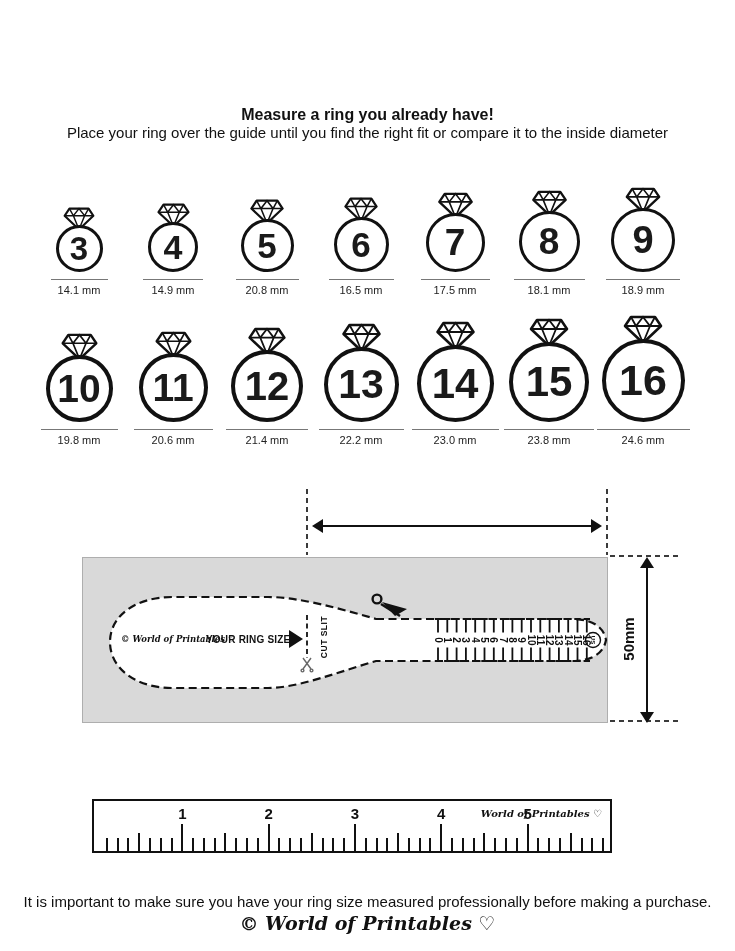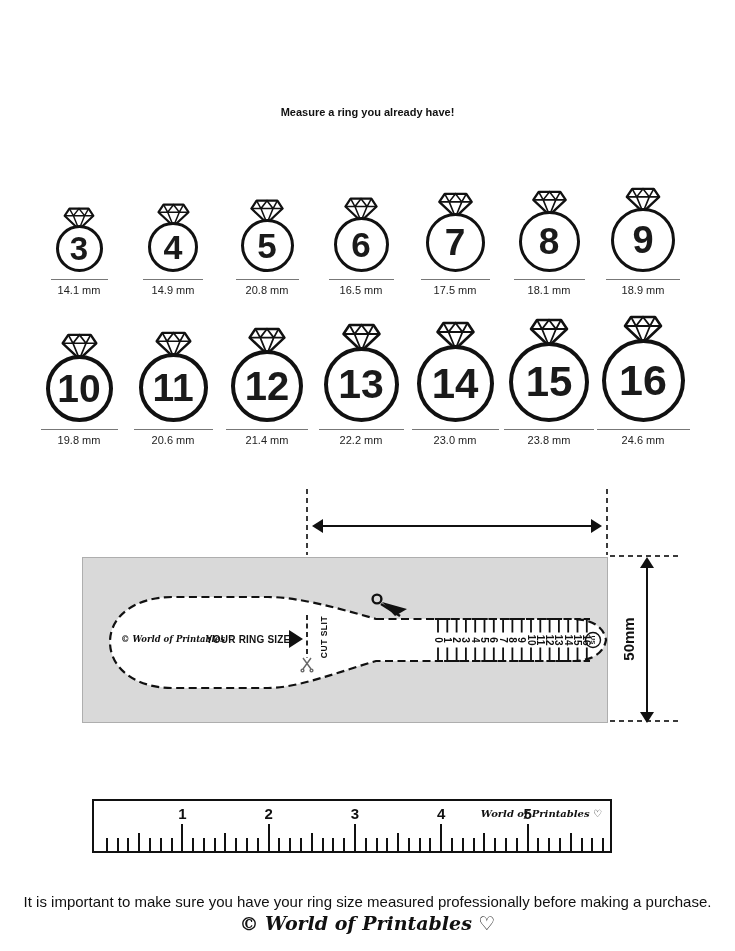--- a/index.html
+++ b/index.html
@@ -3,21 +3,21 @@
 <meta charset="utf-8">
 <style>
   html,body{margin:0;padding:0;background:#fff;}
   .page{position:relative;width:735px;height:951px;background:#ffffff;overflow:hidden;
         font-family:"Liberation Sans",sans-serif;color:#111;}
 
   
   .title{position:absolute;left:0;right:0;top:24px;text-align:center;
          font-size:45px;font-weight:700;letter-spacing:-1.5px;}
   .sub-bold{position:absolute;left:0;right:0;top:106px;text-align:center;
-            font-size:11px;font-weight:700;}
+            font-size:16px;font-weight:700;}
   .sub{position:absolute;left:0;right:0;top:124px;text-align:center;font-size:15px;}
 
   
   .ring-row{position:absolute;left:32px;width:672px;display:flex;align-items:flex-end;}
   .ring-row-1{top:168px;height:128px;}
   .ring-row-2{top:298px;height:148px;}
   .ring-col{width:94px;display:flex;flex-direction:column;align-items:center;}
   .diamond{display:block;margin-bottom:-6px;}
   .ring-circle{box-sizing:border-box;border:3.5px solid #111;border-radius:50%;
                background:#fff;display:flex;align-items:center;justify-content:center;
@@ -78,20 +78,21 @@
              font-size:15px;font-weight:700;}
   .foot-text{position:absolute;left:0;right:0;top:893px;text-align:center;font-size:15px;}
   .foot-logo{position:absolute;left:0;right:0;top:912px;text-align:center;font-size:19px;}
 </style>
 </head>
 <body>
 
 <div class="page">
 
   <div class="sub-bold">Measure a ring you already have!</div>
+  <div class="sub">Place your ring over the guide until you find the right fit or compare it to the inside diameter</div>
 
   <div class="ring-row ring-row-1">
       <div class="ring-col">
         <svg class="diamond" width="34" height="24" viewBox="0 0 40 30">
           <path d="M8 2 L32 2 L38 11 L20 28 L2 11 Z" fill="#fff" stroke="#111" stroke-width="2.6" stroke-linejoin="round"></path>
           <path d="M2 11 L38 11 M8 2 L13 11 L20 2 L27 11 L32 2 M13 11 L20 28 M27 11 L20 28" fill="none" stroke="#111" stroke-width="1.8"></path>
         </svg>
         <div class="ring-circle" style="width:47px;height:47px;border-width:3.5px;font-size:33px">3</div>
         <div class="ring-line" style="width:57px"></div>
         <div class="ring-mm">14.1 mm</div>

